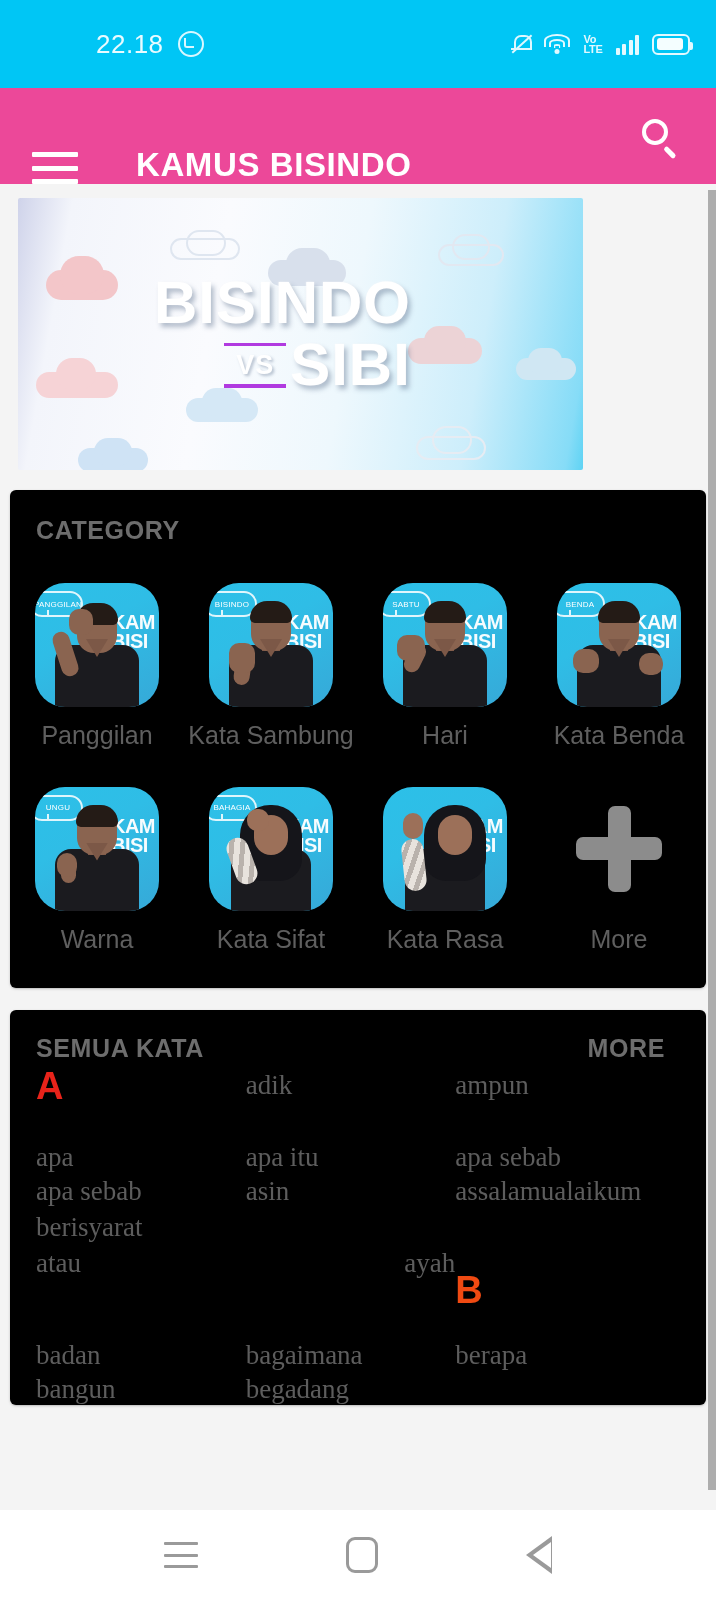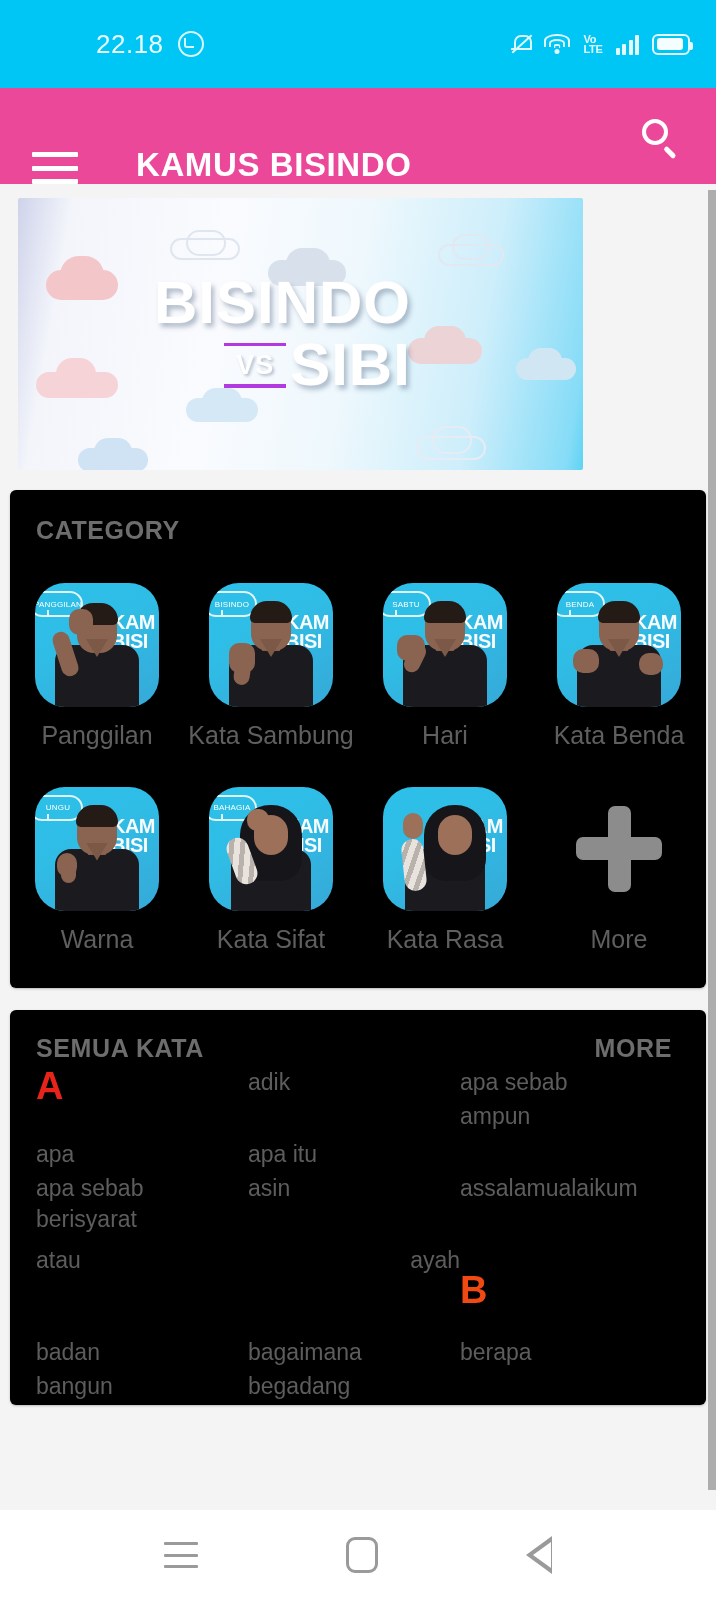--- a/index.html
+++ b/index.html
@@ -123,27 +123,27 @@
   .p-sleeve{position:absolute;width:22px;border-radius:11px;
     background:repeating-linear-gradient(115deg,#e8e3dd 0 6px,#b9b2ac 6px 11px);}
 
   .cat-label{margin-top:14px;font-size:25px;color:#5f5f5f;text-align:center;line-height:1.18;font-weight:400;}
   .plus{width:124px;height:124px;display:flex;align-items:center;justify-content:center;position:relative;}
   .plus i{position:absolute;background:#8c8c8c;border-radius:7px;}
   .plus i.h{width:86px;height:23px;}
   .plus i.v{width:23px;height:86px;}
 
   
-  .card-words{margin:22px 10px 0 10px;padding:24px 8px 0 0;}
+  .card-words{margin:22px 10px 0 10px;padding:24px 15px 0 0;}
   .words-head{display:flex;justify-content:space-between;align-items:baseline;padding:0 26px;}
   .words-more{font-size:25px;font-weight:700;color:#6d6d6d;letter-spacing:.6px;cursor:pointer;}
   .words-grid{display:grid;grid-template-columns:1fr 1fr 1fr;padding:0 26px;margin-top:4px;}
   .wcol{display:flex;flex-direction:column;}
   .wrow{height:34px;display:flex;align-items:flex-start;}
-  .word{font-size:23px;color:#5d5d5d;cursor:pointer;line-height:1.35;}
+  .word{font-size:27px;color:#5d5d5d;cursor:pointer;line-height:1.35;font-family:Liberation Serif, serif;}
   .letter{font-size:38px;font-weight:700;line-height:1.05;}
 
   
   .scrollbar{position:absolute;right:0;top:6px;width:8px;height:1300px;background:#adadad;border-radius:0;}
 
   
   .navbar{position:absolute;left:0;bottom:0;width:716px;height:90px;background:#fff;
     display:flex;align-items:center;justify-content:space-around;padding:0 90px;}
   .nav-recents{width:34px;height:26px;display:flex;flex-direction:column;justify-content:space-between;cursor:pointer;}
   .nav-recents i{display:block;height:3px;background:#9a9a9a;border-radius:1px;}
@@ -453,25 +453,25 @@
         </div>
         <div class="wrow">
           <span class="word">bagaimana</span>
         </div>
         <div class="wrow">
           <span class="word">begadang</span>
         </div>
       </div>
 
       <div class="wcol">
+        <div class="wrow" style="height:72px;">
+          <span class="word">ampun</span>
+        </div>
         <div class="wrow">
           <span class="word">apa sebab</span>
-        </div>
-        <div class="wrow" style="height:72px;">
-          <span class="word">ampun</span>
         </div>
         <div class="wrow" style="height:72px;">
           <span class="word">assalamualaikum</span>
         </div>
         <div class="wrow" style="height:92px;align-items:center;">
           <span class="letter" style="color:#f04a12;">B</span>
         </div>
         <div class="wrow">
           <span class="word">berapa</span>
         </div>

